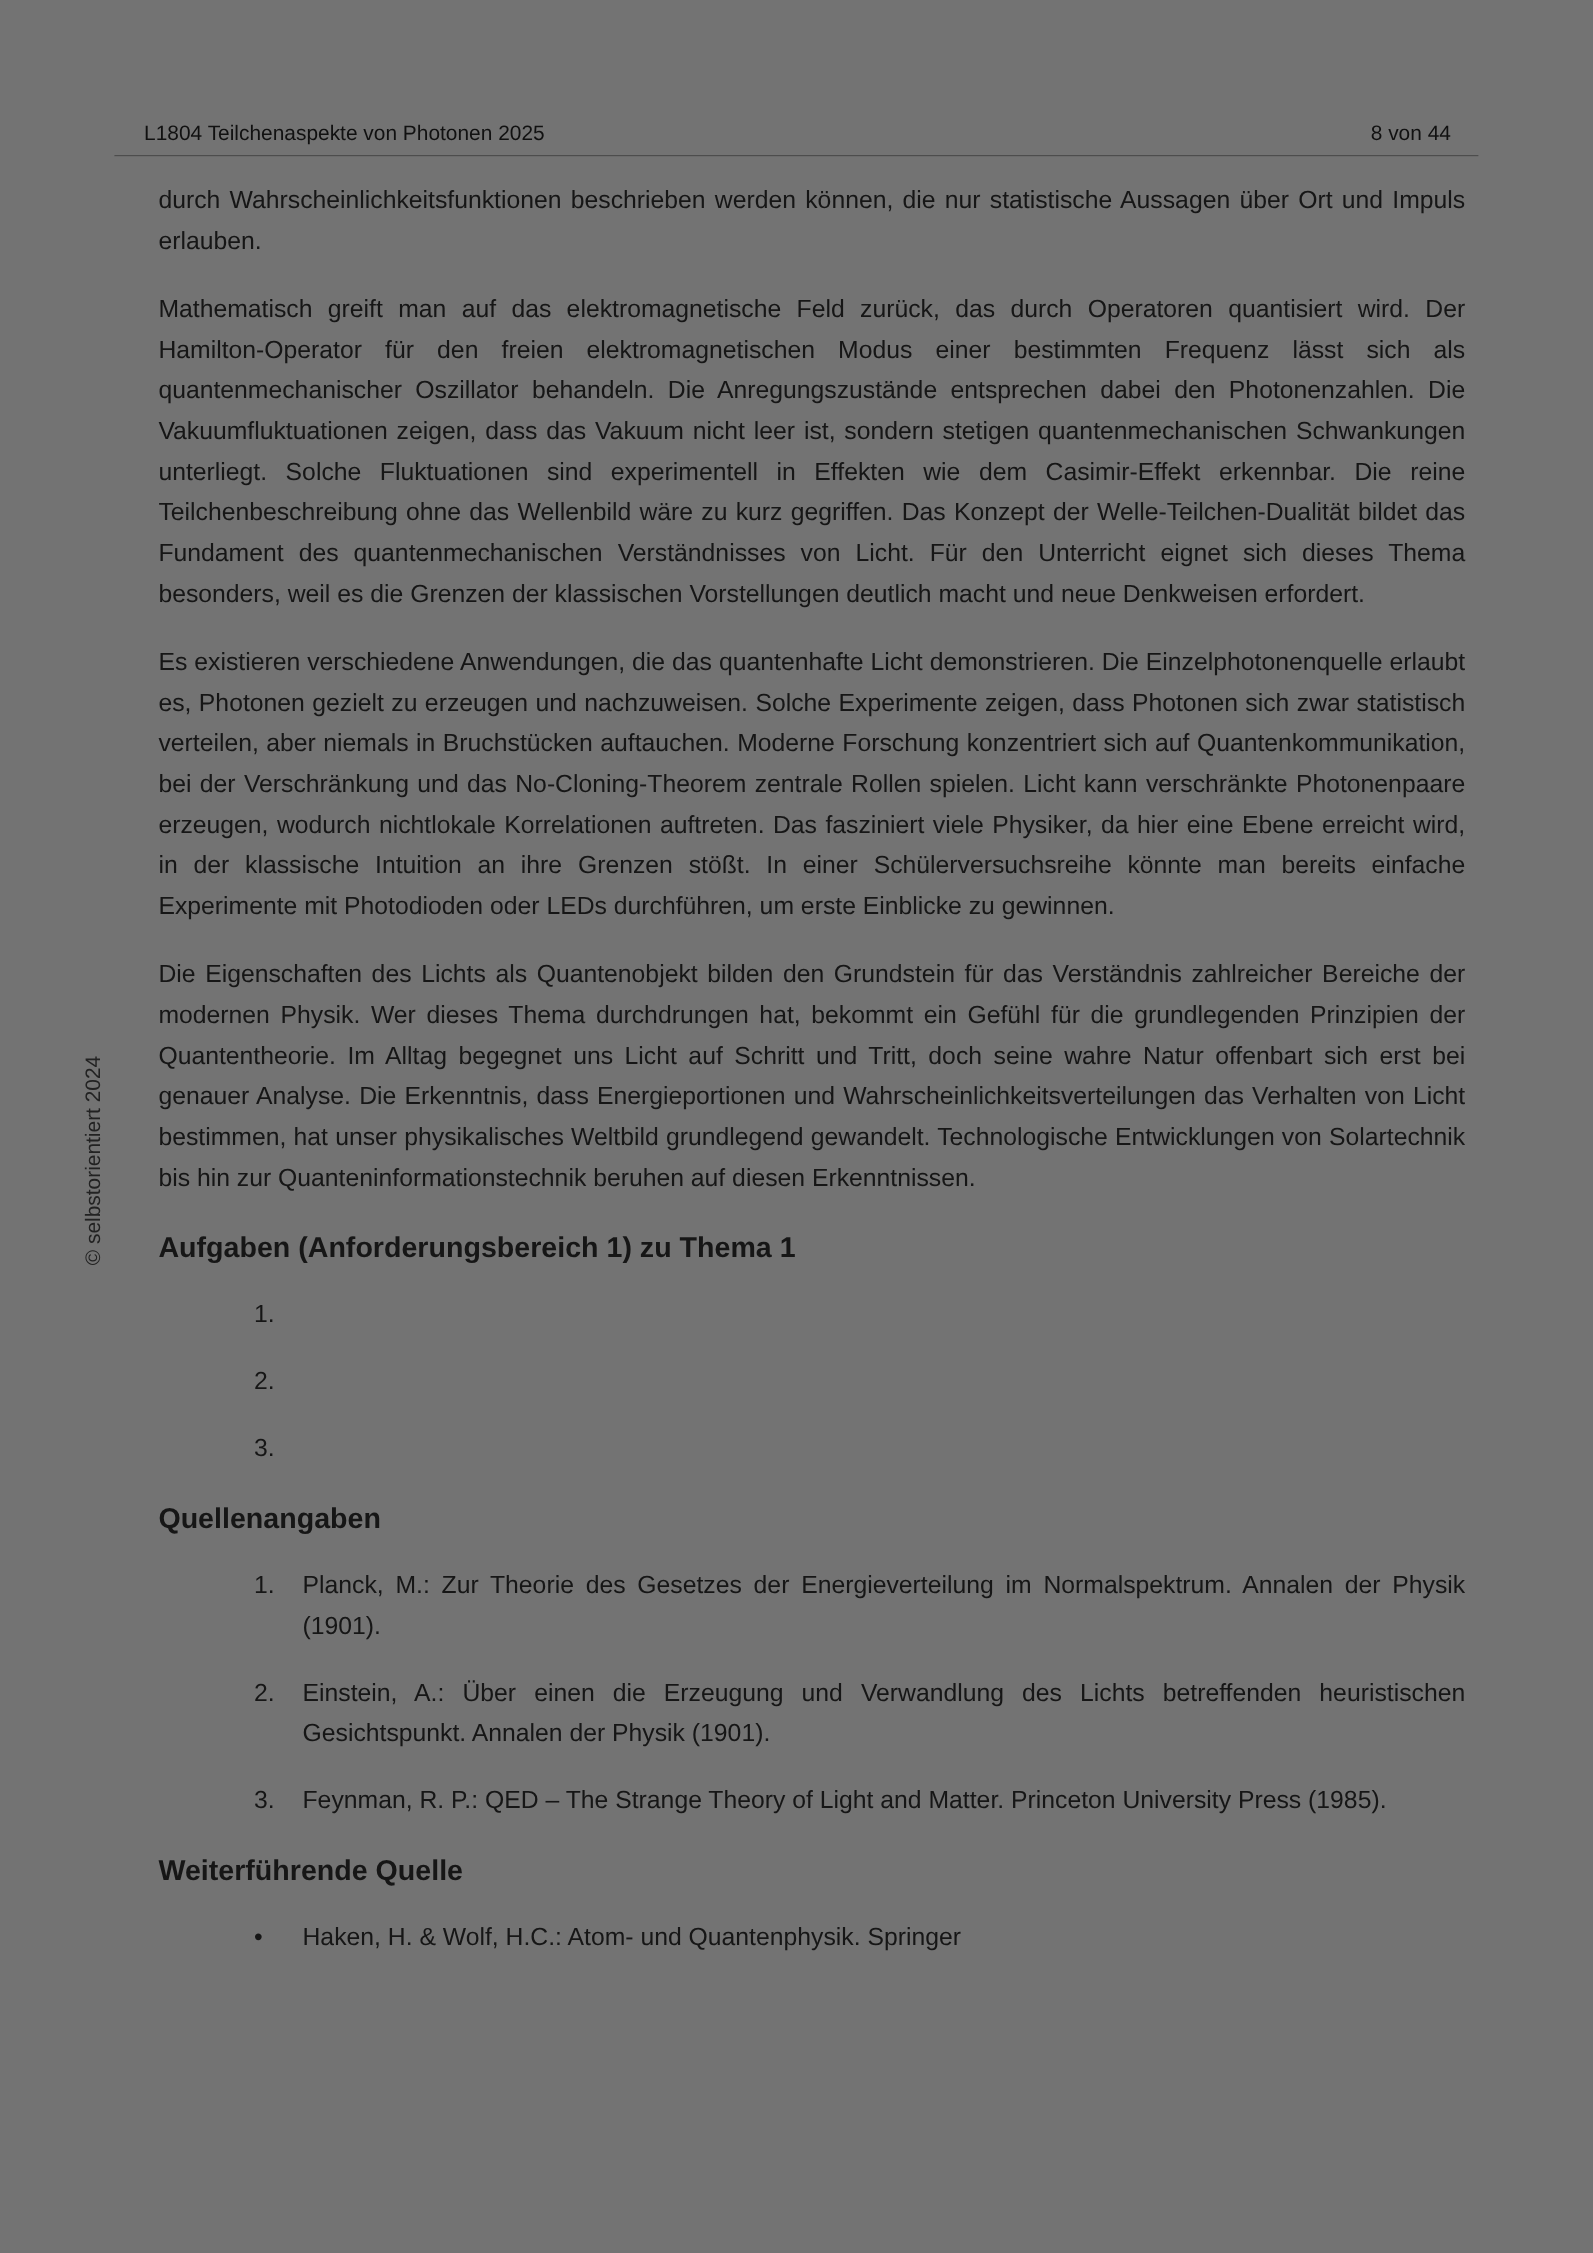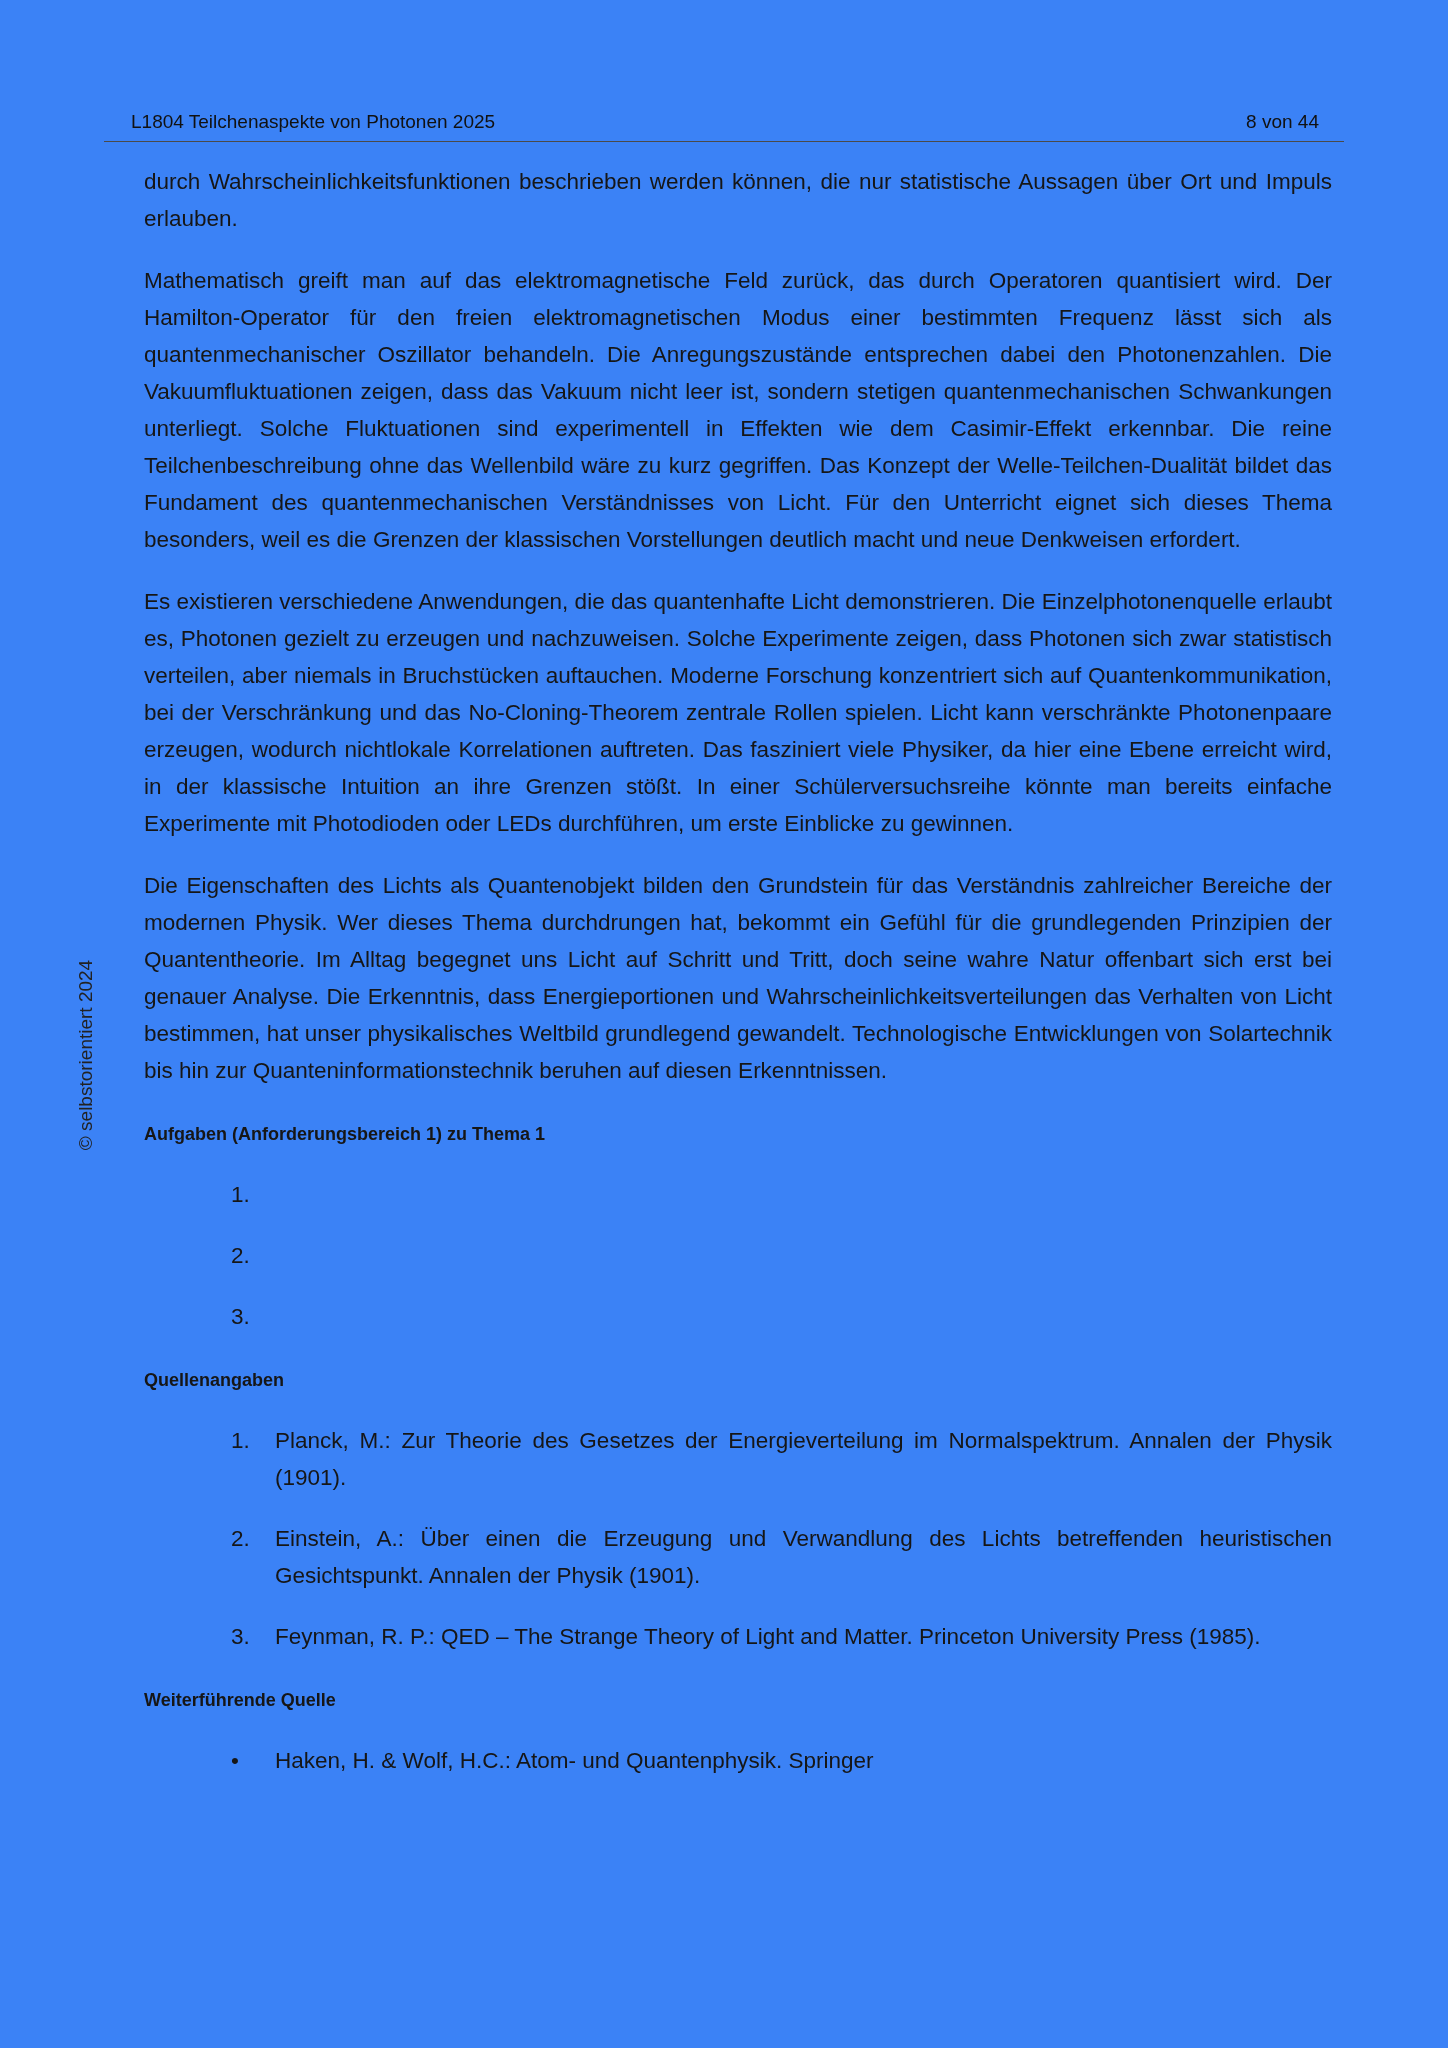--- a/index.html
+++ b/index.html
@@ -1,20 +1,20 @@
 <!DOCTYPE html>
 <html lang="de"><head>
 <meta charset="utf-8">
 <style>
   html, body { margin: 0; padding: 0; background: #ffffff; }
   .page {
     position: relative;
     width: 1448px;
     height: 2048px;
-    background: #3b82f6;
+    background: #737373;
     font-family: "Liberation Sans", sans-serif;
     color: #161616;
     overflow: hidden;
   }
   
   .header {
     position: absolute;
     left: 131px;
     width: 1188px;
     top: 110px;
@@ -50,21 +50,21 @@
     width: 1188px;
     top: 163px;
     font-size: 22.5px;
     line-height: 37px;
   }
   .content p {
     margin: 0 0 25px 0;
     text-align: justify;
   }
   .content h2 {
-    font-size: 18px;
+    font-size: 26px;
     font-weight: bold;
     margin: 27px 0 23px 0;
   }
   ul.doc-list {
     list-style: none;
     margin: 0;
     padding: 0;
   }
   .doc-list li {
     display: flex;

